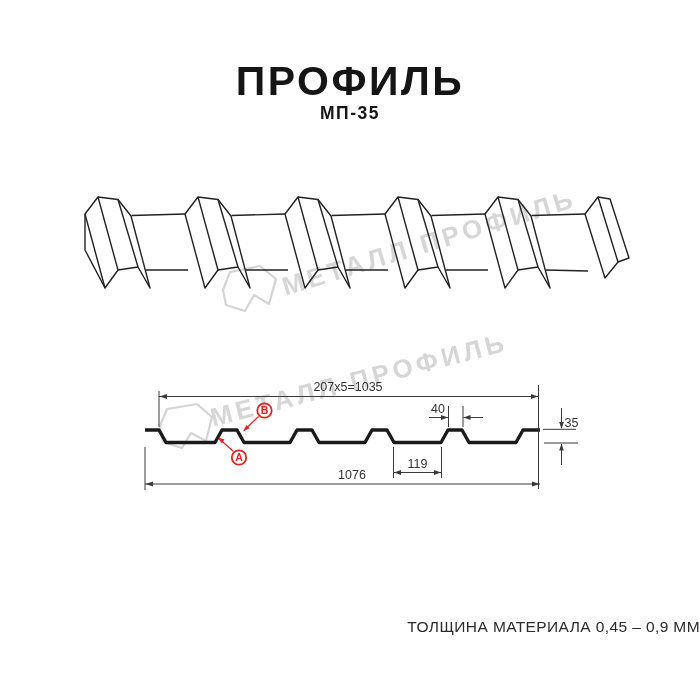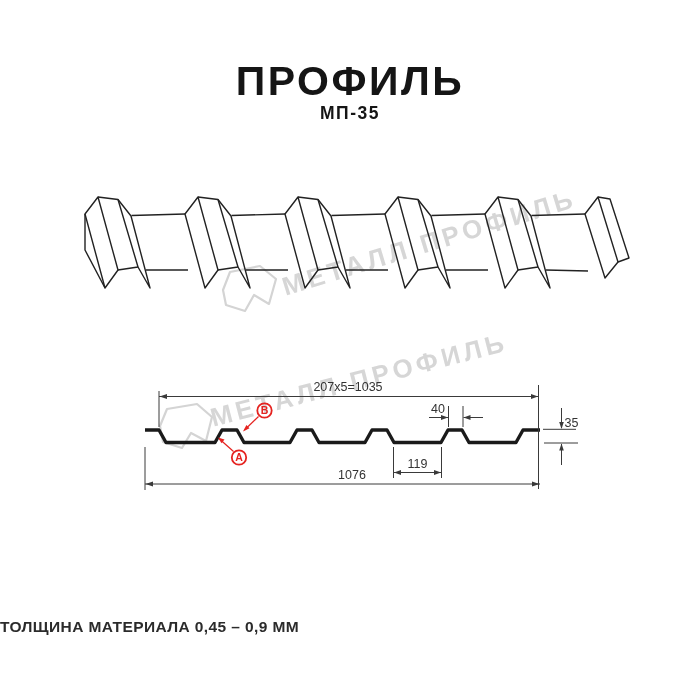--- a/index.html
+++ b/index.html
@@ -3,22 +3,22 @@
 <meta charset="utf-8">
 <style>
   html,body{margin:0;padding:0;}
   body{width:700px;height:700px;background:#ffffff;position:relative;overflow:hidden;
        font-family:"Liberation Sans",sans-serif;}
   .abs{position:absolute;}
   .title{left:0;top:58px;width:700px;text-align:center;
          font-size:41px;font-weight:800;letter-spacing:2.5px;color:#151515;}
   .subtitle{left:0;top:103px;width:700px;text-align:center;
             font-size:17.5px;font-weight:700;letter-spacing:1.5px;color:#151515;}
-  .footer{left:0;top:618px;width:700px;text-align:left;
-          font-size:15.5px;font-weight:700;letter-spacing:.4px;color:#2b2b2b;}
+  .footer{left:0;top:618px;width:700px;text-align:right;
+          font-size:15.5px;font-weight:400;letter-spacing:.4px;color:#2b2b2b;}
   .wm{color:#cccccc;opacity:.8;font-weight:600;font-size:26px;letter-spacing:4px;
       white-space:nowrap;z-index:1;}
   .wm1{left:283px;top:272px;transform:rotate(-17deg);transform-origin:left center;}
   .wm2{left:211px;top:403px;transform:rotate(-14.5deg);transform-origin:left center;}
   svg.art{left:0;top:0;z-index:2;}
   text{font-family:"Liberation Sans",sans-serif;}
   .dimtxt{font-size:12.5px;fill:#333333;}
   .cal{font-size:10.5px;font-weight:bold;fill:#e52320;}
 </style>
 </head>

